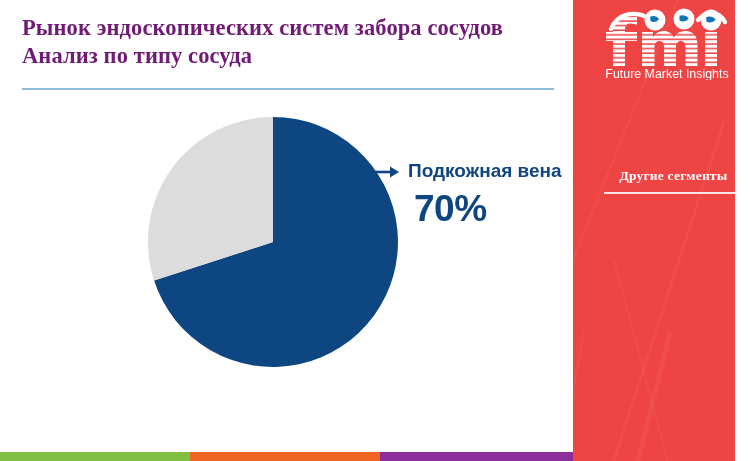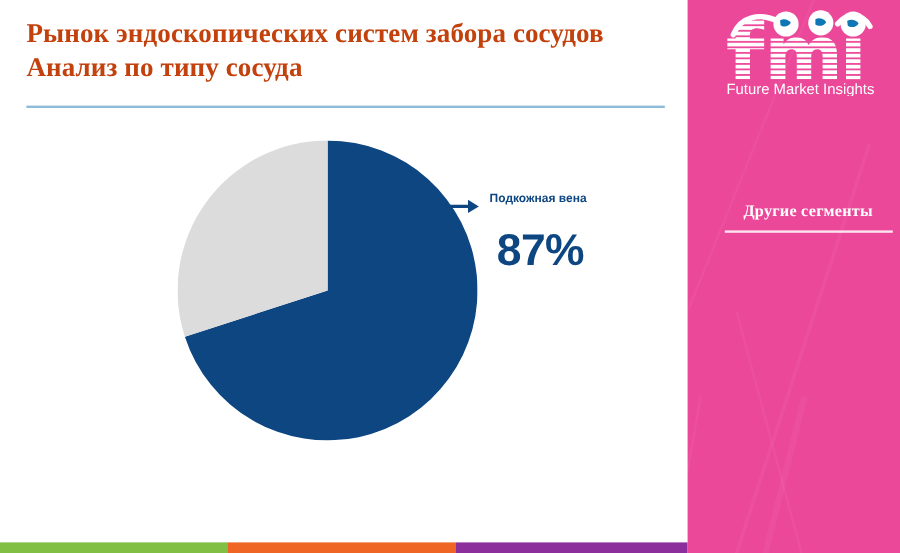--- a/index.html
+++ b/index.html
@@ -33,40 +33,40 @@
   }
   #title {
     position: absolute;
     left: 22px;
     top: 14px;
     width: 520px;
     font-family: "Liberation Serif", serif;
     font-weight: bold;
     font-size: 22.5px;
     line-height: 28px;
-    color: #c2410c;
+    color: #701a75;
     letter-spacing: 0.1px;
   }
   #header-rule {
     position: absolute;
     left: 22px;
     top: 88px;
     width: 532px;
     height: 2px;
     background: #8dbcd8;
   }
 
   
   #side-panel {
     position: absolute;
     left: 573px;
     top: 0;
-    width: 177px;
+    width: 162px;
     height: 461px;
-    background: #ec4899;
+    background: #ef4444;
     overflow: hidden;
   }
   
   .panel-streak {
     position: absolute;
     background: rgba(255,255,255,0.045);
     transform-origin: top left;
   }
   .panel-streak.s1 { left: 120px;  top: -40px; width: 2px;  height: 320px; transform: rotate(22deg); }
   .panel-streak.s2 { left: 150px;  top: 120px; width: 3px;  height: 360px; transform: rotate(18deg); }
@@ -173,21 +173,21 @@
     top: 5px;
     width: 28px;
     height: 14px;
   }
   #callout-label {
     position: absolute;
     left: 36px;
     top: 0;
     font-family: "Liberation Sans", sans-serif;
     font-weight: bold;
-    font-size: 10px;
+    font-size: 19px;
     color: #0d4680;
     white-space: nowrap;
   }
   #callout-value {
     position: absolute;
     left: 42px;
     top: 28px;
     font-family: "Liberation Sans", sans-serif;
     font-weight: bold;
     font-size: 37px;
@@ -226,21 +226,21 @@
         <path d="M 125 125 L 6.06 163.6 A 125 125 0 0 1 125 0 Z" fill="#dcdcdc"></path>
       </svg>
     </div>
 
     <div id="callout">
       <svg id="callout-arrow" viewBox="0 0 28 14">
         <line x1="0" y1="7" x2="19" y2="7" stroke="#0d4680" stroke-width="2.6"></line>
         <polygon points="18,1.5 27,7 18,12.5" fill="#0d4680"></polygon>
       </svg>
       <div id="callout-label">Подкожная вена</div>
-      <div id="callout-value">87%</div>
+      <div id="callout-value">70%</div>
     </div>
 
   </div>
 
   <div id="bottom-bar">
     <div class="seg" style="width:190px;background:#80bf43"></div>
     <div class="seg" style="width:190px;background:#ef6524"></div>
     <div class="seg" style="width:193px;background:#8c2e9c"></div>
   </div>
 

